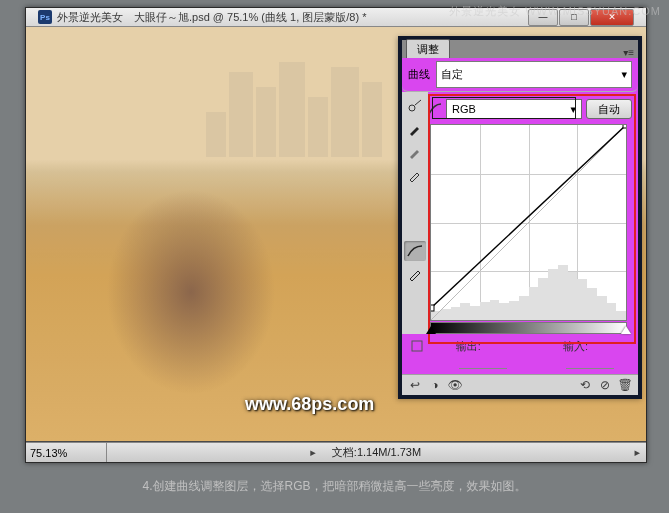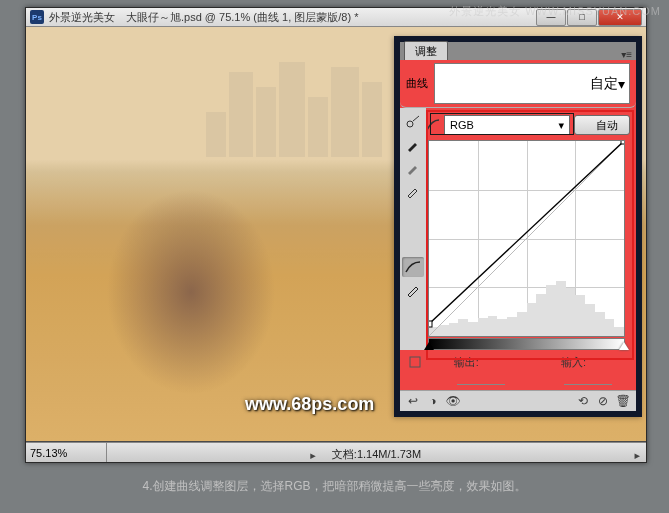--- a/index.html
+++ b/index.html
@@ -20,21 +20,21 @@
     height: 454px;
     background: #4f4f4f;
     border: 1px solid #2a2a2a;
     box-shadow: 0 0 5px rgba(0,0,0,0.5);
   }
   .titlebar {
     height: 18px;
     background: linear-gradient(#efefef, #d8d8d8);
     display: flex;
     align-items: center;
-    padding: 0 4px;
+    padding: 0 12px;
     border-bottom: 1px solid #888;
   }
   .ps-icon {
     width: 14px;
     height: 14px;
     background: #1c3a6e;
     color: #7fb4ff;
     font-size: 8px;
     font-weight: bold;
     display: flex;
@@ -103,21 +103,21 @@
   }
   .bldg { background: #c8b498; width: 20px; }
   .statusbar {
     position: absolute;
     bottom: 0;
     left: 0;
     right: 0;
     height: 19px;
     background: linear-gradient(#e5e5e5, #cacaca);
     display: flex;
-    align-items: flex-end;
+    align-items: center;
     border-top: 1px solid #888;
   }
   .zoom-box {
     width: 72px;
     padding: 0 4px;
     border-right: 1px solid #888;
     height: 100%;
     display: flex;
     align-items: center;
     font-size: 11px;
@@ -132,22 +132,22 @@
     margin-right: 6px;
     color: #444;
   }
 
   
   .panel {
     position: absolute;
     right: 4px;
     top: 28px;
     width: 236px;
-    background: #ef4444;
-    border: 6px solid #0f172a;
+    background: #d946ef;
+    border: 4px solid #0f172a;
     box-shadow: -1px 1px 5px rgba(0,0,0,0.3);
   }
   .panel-tabbar {
     height: 18px;
     background: #8a8a8a;
     display: flex;
     align-items: flex-end;
   }
   .panel-tab {
     background: #d4d4d4;
@@ -172,23 +172,23 @@
     border-bottom: 1px solid #b0b0b0;
     border-radius: 6px;
   }
   .preset-select {
     flex: 1;
     height: 17px;
     background: #fff;
     border: 1px solid #7a7a7a;
     display: flex;
     align-items: center;
-    padding: 11px 4px;
-    font-size: 14px;
-    justify-content: flex-end;
+    padding: 4px 4px;
+    font-size: 11px;
+    justify-content: space-between;
   }
   .panel-body {
     display: flex;
   }
   .tool-col {
     width: 26px;
     background: #d4d4d4;
     display: flex;
     flex-direction: column;
     align-items: center;
@@ -230,21 +230,20 @@
   }
   .auto-btn {
     width: 44px;
     height: 18px;
     background: linear-gradient(#f0f0f0,#d2d2d2);
     border: 1px solid #6a6a6a;
     border-radius: 3px;
     display: flex;
     align-items: center;
     justify-content: center;
-    padding-left: 10px;
   }
   .graph-wrap {
     position: relative;
     width: 195px;
     height: 195px;
     background: #fff;
     border: 1px solid #7a7a7a;
     margin-left: 2px;
   }
   .red-highlight {

